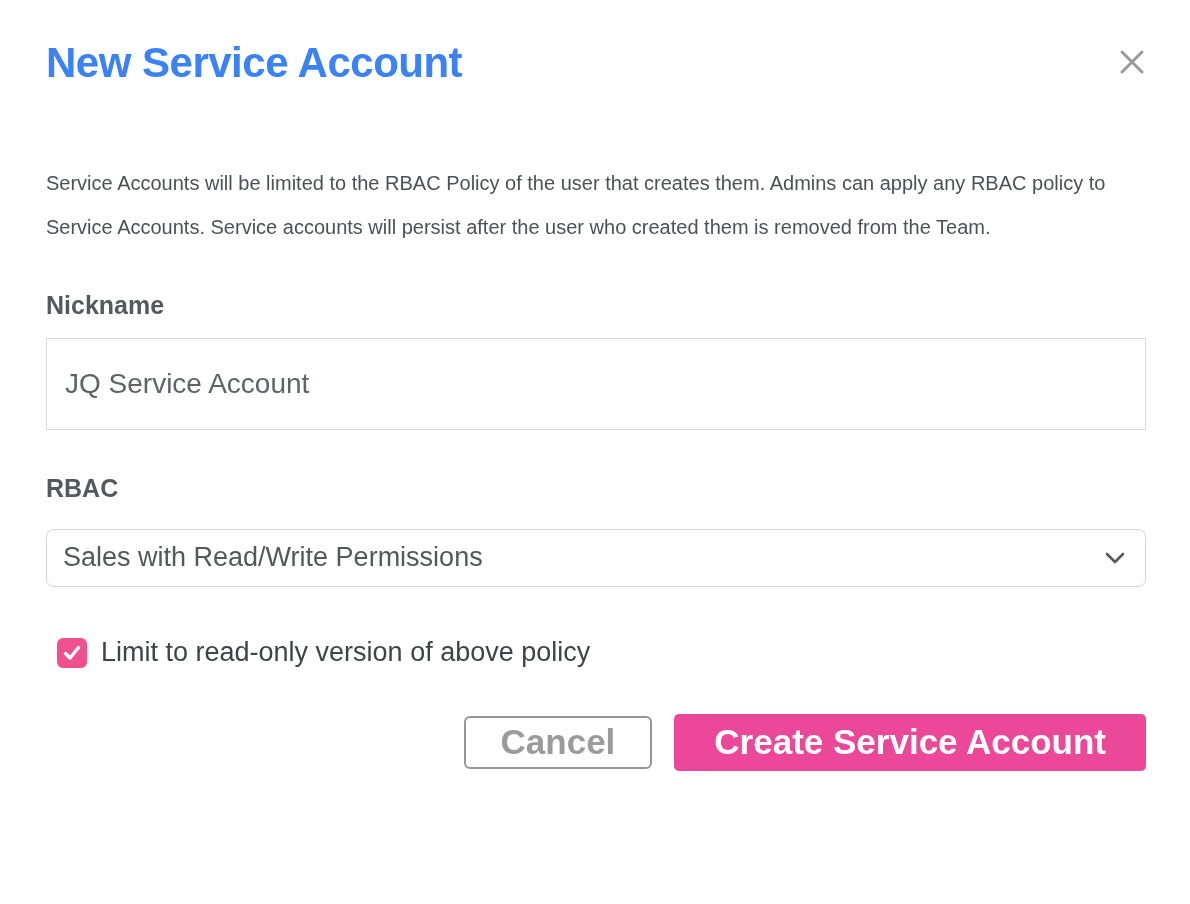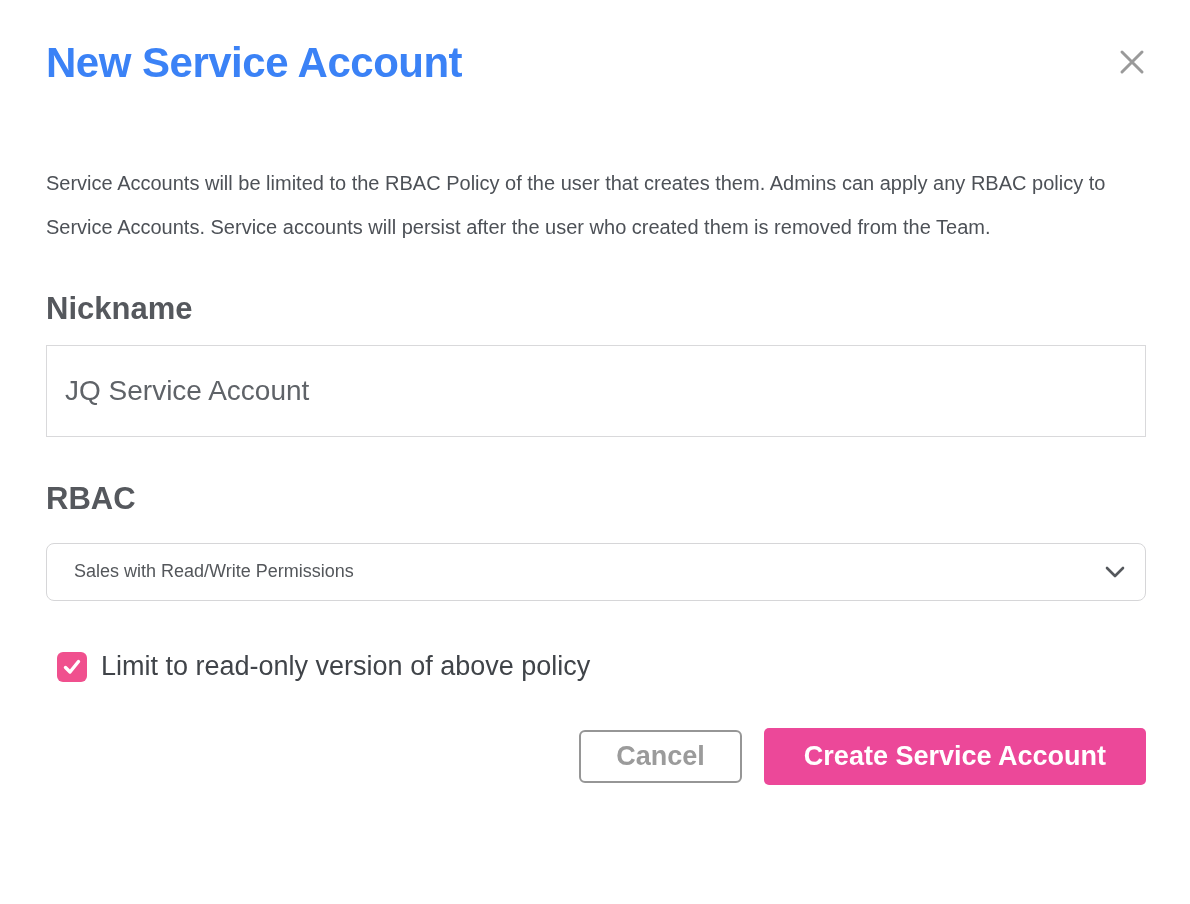--- a/index.html
+++ b/index.html
@@ -42,21 +42,21 @@
   .description {
     margin: 70px 0 0 0;
     font-size: 20px;
     line-height: 44px;
     color: #4d5157;
     max-width: 1104px;
   }
   .field-label {
     display: block;
     margin-top: 42px;
-    font-size: 31px;
+    font-size: 25px;
     font-weight: 700;
     color: #55585d;
   }
   .text-input {
     display: block;
     box-sizing: border-box;
     margin-top: 18px;
     width: 1100px;
     height: 92px;
     border: 1px solid #d9d9db;
@@ -79,23 +79,22 @@
     border: 1px solid #d6d6d8;
     border-radius: 8px;
     background: #ffffff;
     display: flex;
     align-items: center;
     justify-content: space-between;
     padding: 0 18px 0 16px;
     cursor: pointer;
   }
   .select-value {
-    font-size: 18px;
+    font-size: 27px;
     color: #54575b;
-    margin-left: 11px;
   }
   .checkbox-row {
     margin: 50px 0 0 11px;
     display: flex;
     align-items: flex-end;
     gap: 14px;
     cursor: pointer;
   }
   .checkbox {
     width: 30px;
@@ -115,21 +114,21 @@
     margin-top: 46px;
     display: flex;
     justify-content: flex-end;
     align-items: center;
     gap: 22px;
     width: 1100px;
   }
   .btn {
     font-family: "Liberation Sans", sans-serif;
     font-weight: 700;
-    font-size: 27px;
+    font-size: 35px;
     border-radius: 6px;
     cursor: pointer;
   }
   .btn-cancel {
     box-sizing: border-box;
     height: 53px;
     padding: 0 35px;
     background: #ffffff;
     border: 2px solid #969696;
     color: #9b9b9b;

